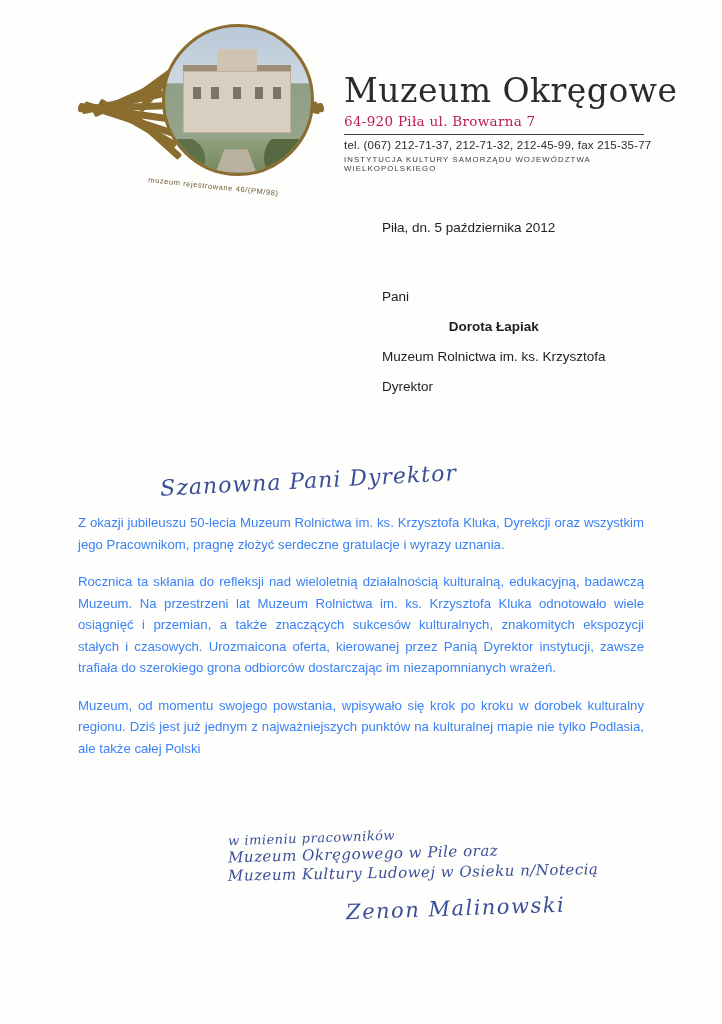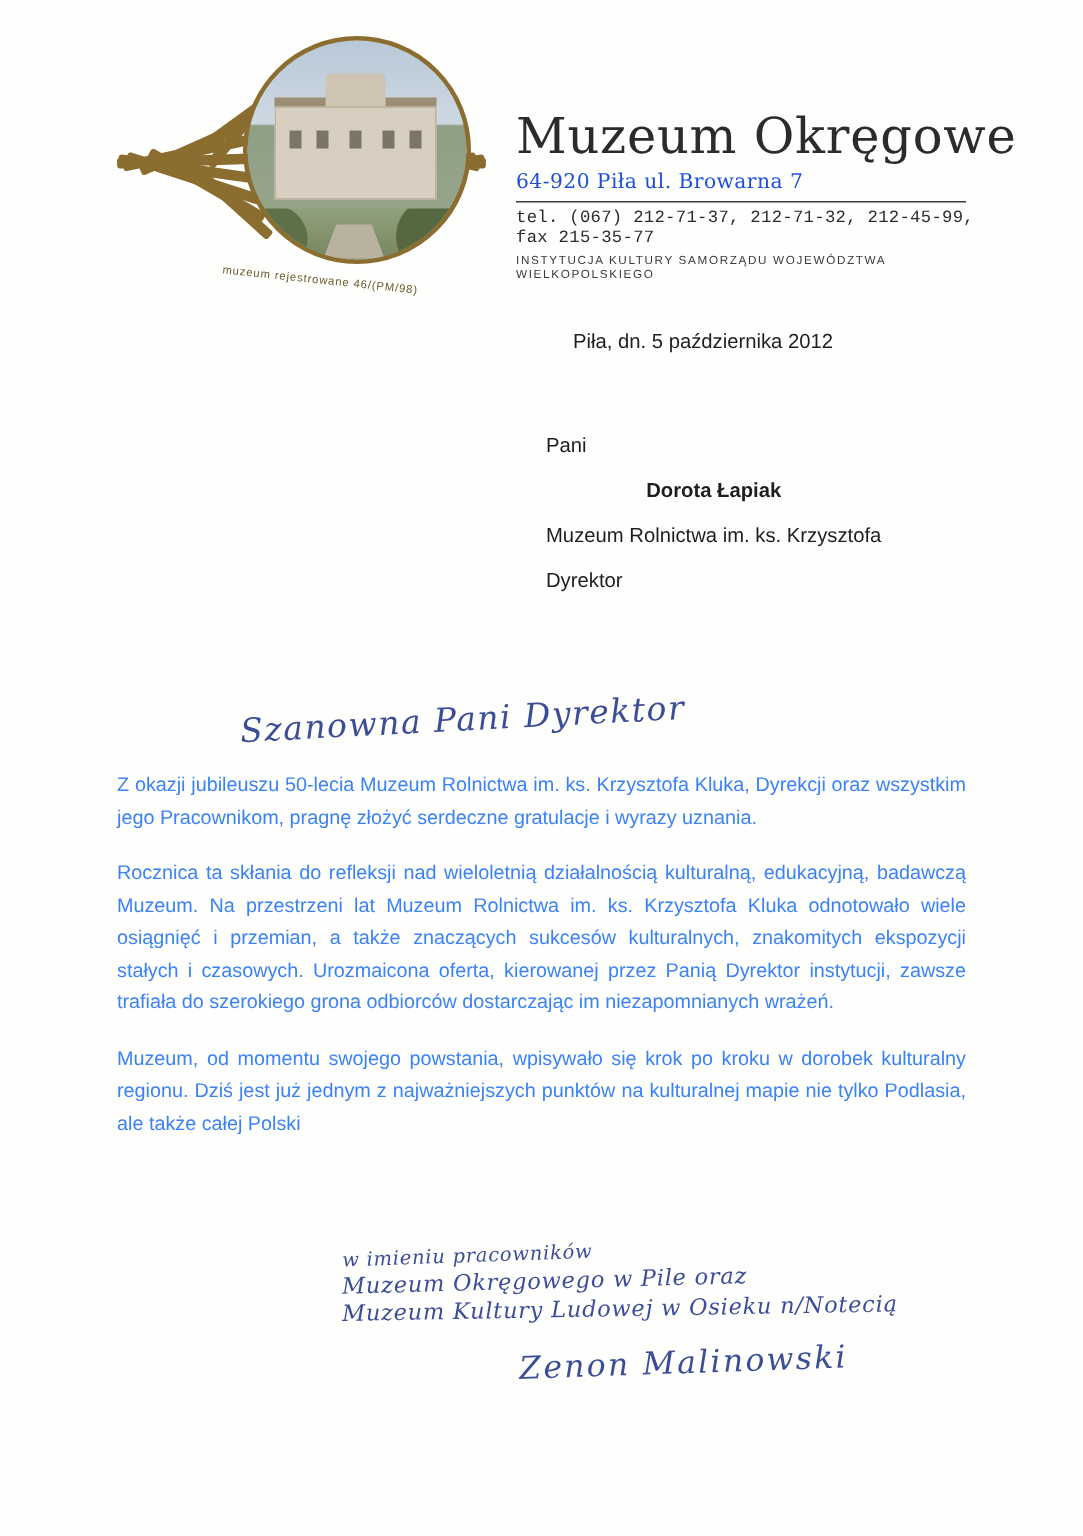--- a/index.html
+++ b/index.html
@@ -130,31 +130,31 @@
     font-family: "DejaVu Serif", "Liberation Serif", serif;
     font-size: 33px;
     letter-spacing: 0.5px;
     color: #2b2b2b;
     line-height: 1;
     white-space: nowrap;
   }
   .museum-addr {
     font-family: "DejaVu Serif", "Liberation Serif", serif;
     font-size: 13.5px;
-    color: #1d4ed8;
+    color: #be185d;
     margin-top: 6px;
     letter-spacing: 0.3px;
   }
   .rule {
     margin-top: 5px;
     border-top: 1.6px solid #3b3b3b;
     width: 300px;
   }
   .museum-phones {
-    font-family: Liberation Mono, monospace;
+    font-family: Liberation Sans, sans-serif;
     font-size: 11.5px;
     color: #2b2b2b;
     margin-top: 4px;
     letter-spacing: 0.2px;
   }
   .museum-sub {
     font-size: 7.8px;
     color: #3a3a3a;
     margin-top: 4px;
     letter-spacing: 1.1px;
@@ -163,21 +163,21 @@
   
   .date {
     position: absolute;
     left: 382px;
     top: 220px;
     font-size: 13.5px;
     color: #1e1e1e;
   }
   .addressee {
     position: absolute;
-    left: 364px;
+    left: 382px;
     top: 282px;
     font-size: 13.5px;
     color: #1e1e1e;
     line-height: 30px;
   }
   .addressee .bold { font-weight: bold; text-align: center; }
 
   .salutation {
     position: absolute;
     left: 160px;

